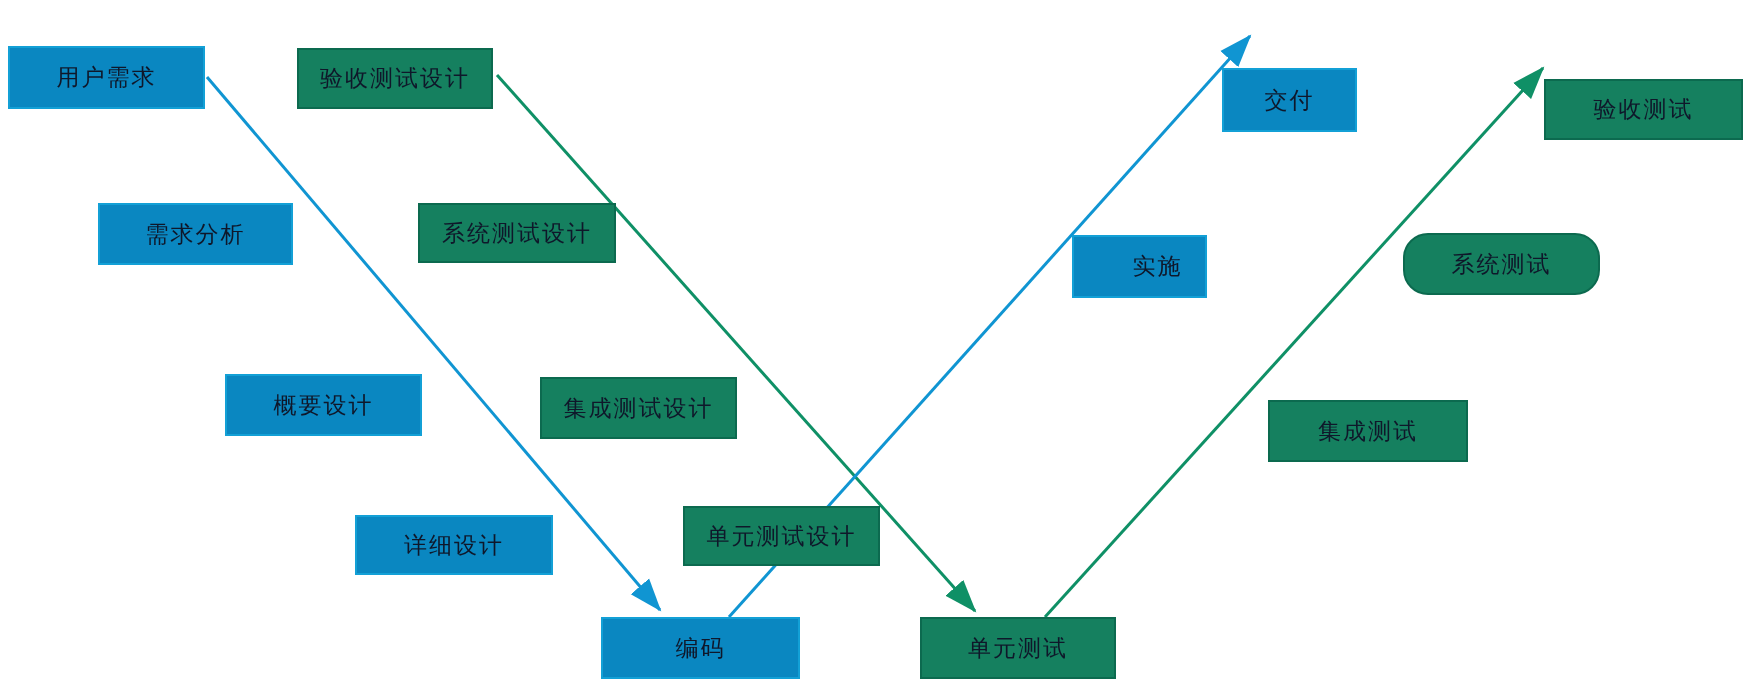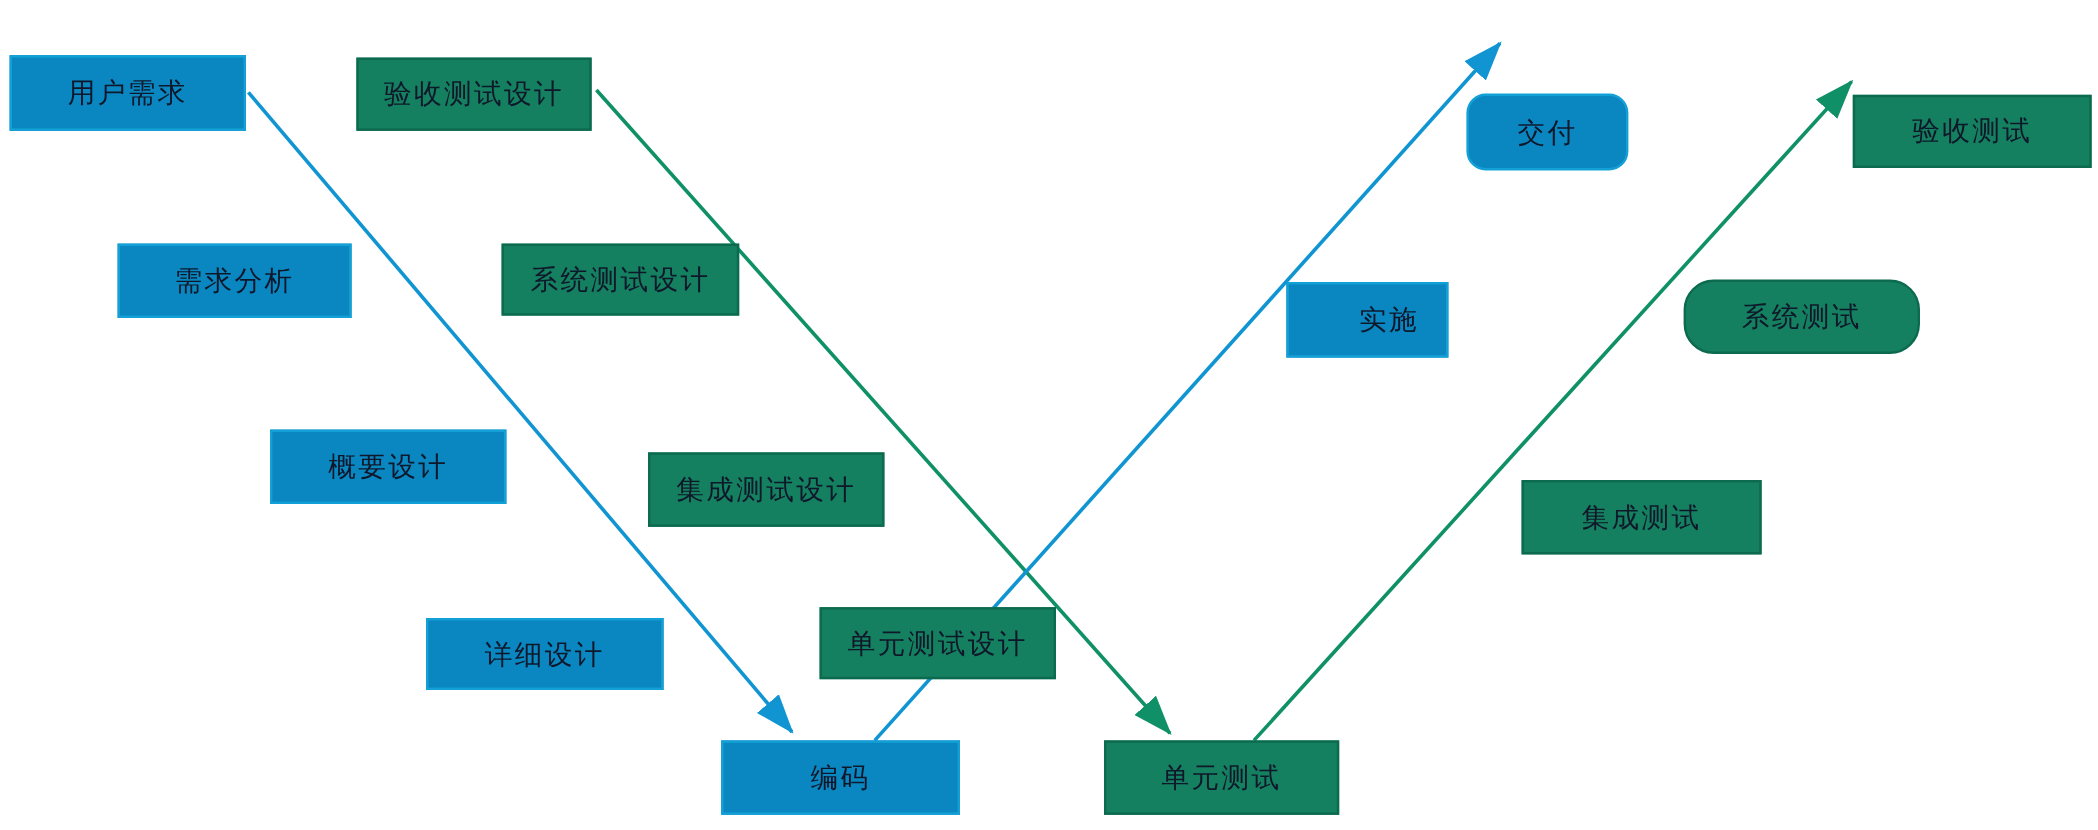--- a/index.html
+++ b/index.html
@@ -68,21 +68,21 @@
   </svg>
 
   <div class="node blue" style="left:8px; top:46px; width:197px; height:63px;">
     <span class="label">用户需求</span>
   </div>
 
   <div class="node blue" style="left:98px; top:203px; width:195px; height:62px;">
     <span class="label">需求分析</span>
   </div>
 
-  <div class="node blue" style="left:225px; top:358px; width:197px; height:62px;">
+  <div class="node blue" style="left:225px; top:374px; width:197px; height:62px;">
     <span class="label">概要设计</span>
   </div>
 
   <div class="node blue" style="left:355px; top:515px; width:198px; height:60px;">
     <span class="label">详细设计</span>
   </div>
 
   <div class="node blue" style="left:601px; top:617px; width:199px; height:62px;">
     <span class="label">编码</span>
   </div>
@@ -105,21 +105,21 @@
 
   <div class="node green" style="left:920px; top:617px; width:196px; height:62px;">
     <span class="label">单元测试</span>
   </div>
 
 
   <div class="node blue" style="left:1072px; top:235px; width:135px; height:63px;padding-left:36px;">
     <span class="label">实施</span>
   </div>
 
-  <div class="node blue" style="left:1222px; top:78px; width:135px; height:64px;border-radius:16px;">
+  <div class="node blue" style="left:1222px; top:68px; width:135px; height:64px;">
     <span class="label">交付</span>
   </div>
 
   <div class="node green" style="left:1268px; top:400px; width:200px; height:62px;">
     <span class="label">集成测试</span>
   </div>
 
   <div class="node green" style="left:1403px; top:233px; width:197px; height:62px;border-radius:25px;">
     <span class="label">系统测试</span>
   </div>

